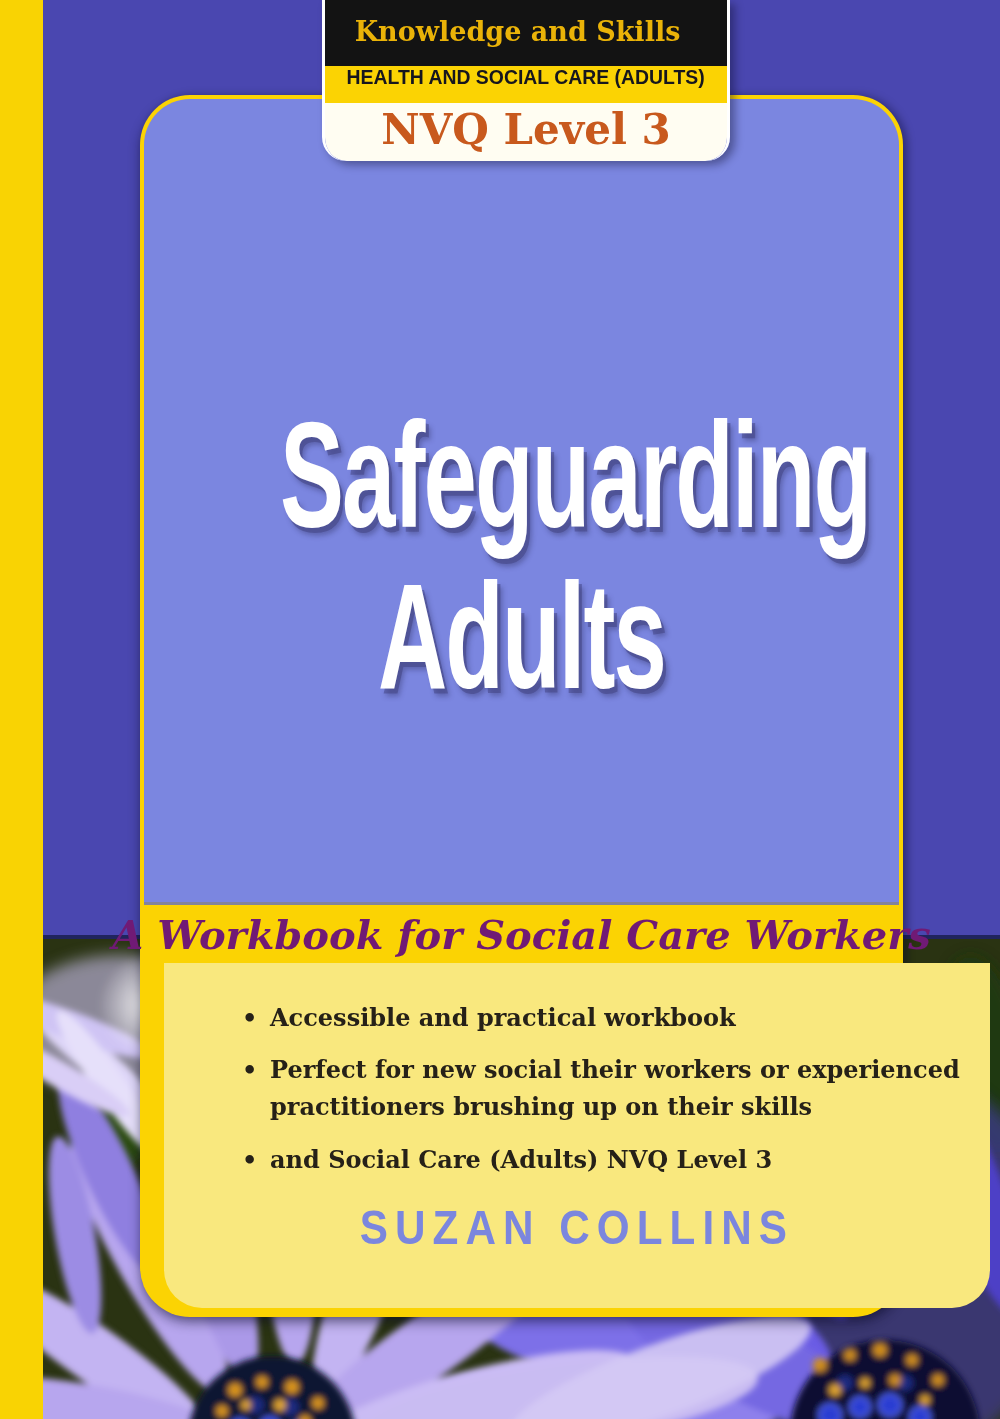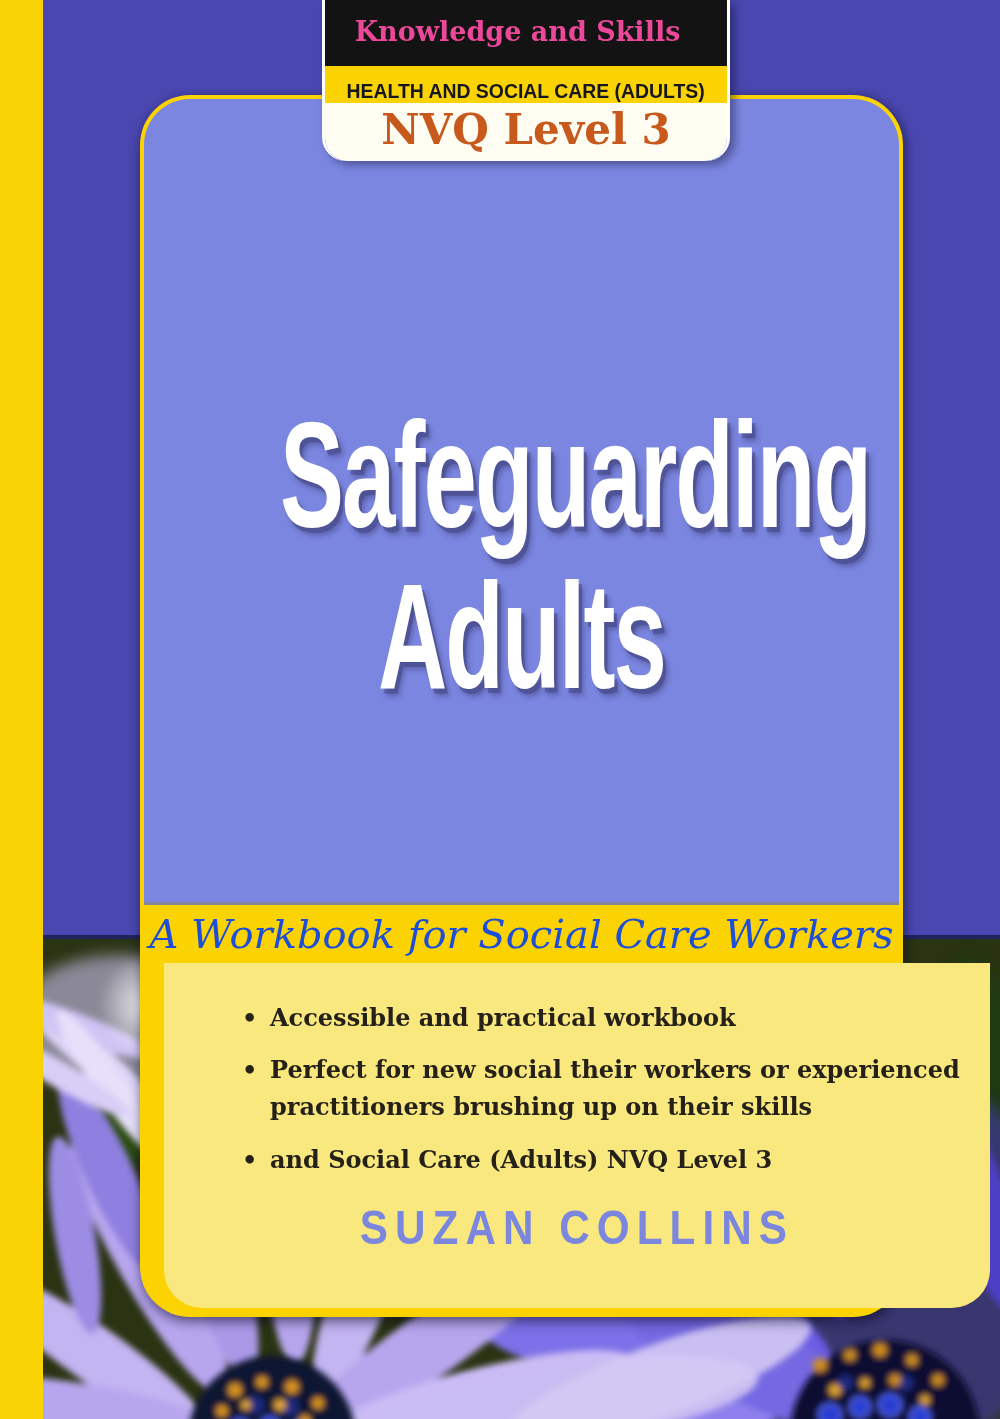--- a/index.html
+++ b/index.html
@@ -26,21 +26,21 @@
     box-sizing:content-box;position:relative;
   }
   .book-title{margin-top:296px;text-align:center;color:#FFFFFF;
     font-family:"Liberation Sans","DejaVu Sans",sans-serif;font-weight:bold;
     font-size:150px;line-height:1.07;letter-spacing:-3px;
     text-shadow:5px 5px 0 rgba(60,60,120,.45), 8px 8px 6px rgba(40,40,85,.35);
   }
   .book-title .tline{transform:scaleX(0.64);white-space:nowrap;}
   .gold-band{height:58px;display:flex;align-items:center;justify-content:center;background:#FBD303;}
   .subtitle{
-    font-style:italic;font-weight:400;font-size:40px;color:#1d4ed8;white-space:nowrap;
+    font-style:italic;font-weight:700;font-size:40px;color:#701a75;white-space:nowrap;
   }
   .lower{flex:1;padding:0 8px 9px 24px;display:flex;}
   .lower-inner{
     flex:1;background:#F9E87E;border-radius:0 0 38px 38px;
     padding:36px 30px 0 30px;box-sizing:border-box;
   }
   
   .bullets{list-style:none;margin:0;padding:0 0 0 24px;}
   .bullets li{
     position:relative;padding-left:52px;margin-bottom:15px;
@@ -59,25 +59,25 @@
     transform:scaleX(0.88);white-space:nowrap;
   }
   
   .hdr{
     position:absolute;left:322px;top:0;width:402px;z-index:10;
     border-left:3px solid #FFFFFF;border-right:3px solid #FFFFFF;
     border-radius:0 0 24px 24px;overflow:hidden;
     box-shadow:5px 4px 8px rgba(10,10,40,.4);
   }
   .hdr-black{
-    background:#131313;color:#ec4899;text-align:center;
+    background:#131313;color:#eab308;text-align:center;
     padding:13px 23px 15px 6px;font-weight:bold;font-size:27px;line-height:1.4;
   }
   .hdr-gold{
-    background:#FBD303;height:37px;display:flex;align-items:flex-end;justify-content:center;
+    background:#FBD303;height:37px;display:flex;align-items:flex-start;justify-content:center;
   }
   .hdr-gold .cat{
     font-family:"Liberation Sans","DejaVu Sans",sans-serif;font-weight:bold;
     font-size:20px;color:#16161E;white-space:nowrap;transform:scaleX(0.97);
   }
   .hdr-white{
     background:#FFFDF2;height:58px;display:flex;align-items:center;justify-content:center;
     border-radius:0 0 22px 22px;
     text-align:center;
   }

